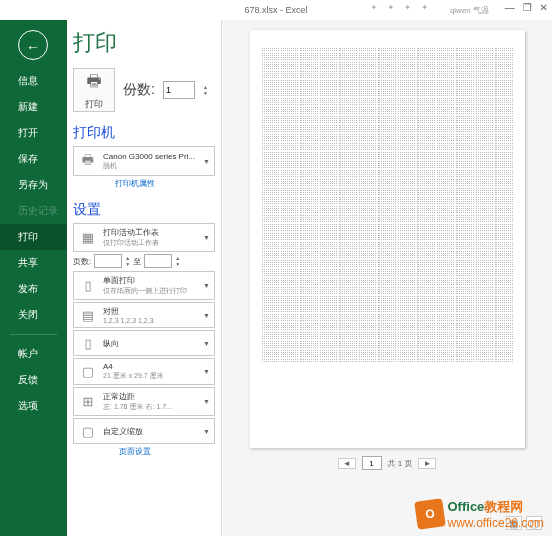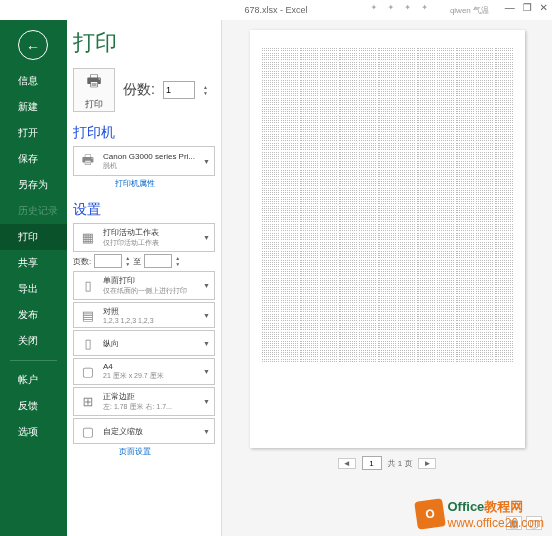--- a/index.html
+++ b/index.html
@@ -70,21 +70,20 @@
   <div class="sidebar">
     <div class="back">←</div>
     <div class="nav-item">信息</div>
     <div class="nav-item">新建</div>
     <div class="nav-item">打开</div>
     <div class="nav-item">保存</div>
     <div class="nav-item">另存为</div>
     <div class="nav-item dim">历史记录</div>
     <div class="nav-item active">打印</div>
     <div class="nav-item">共享</div>
-    <div class="nav-item">导出</div>
     <div class="nav-item">发布</div>
     <div class="nav-item">关闭</div>
     <div class="nav-sep"></div>
     <div class="nav-item">帐户</div>
     <div class="nav-item">反馈</div>
     <div class="nav-item">选项</div>
   </div>
 
   <div class="content">
     <div class="settings">

